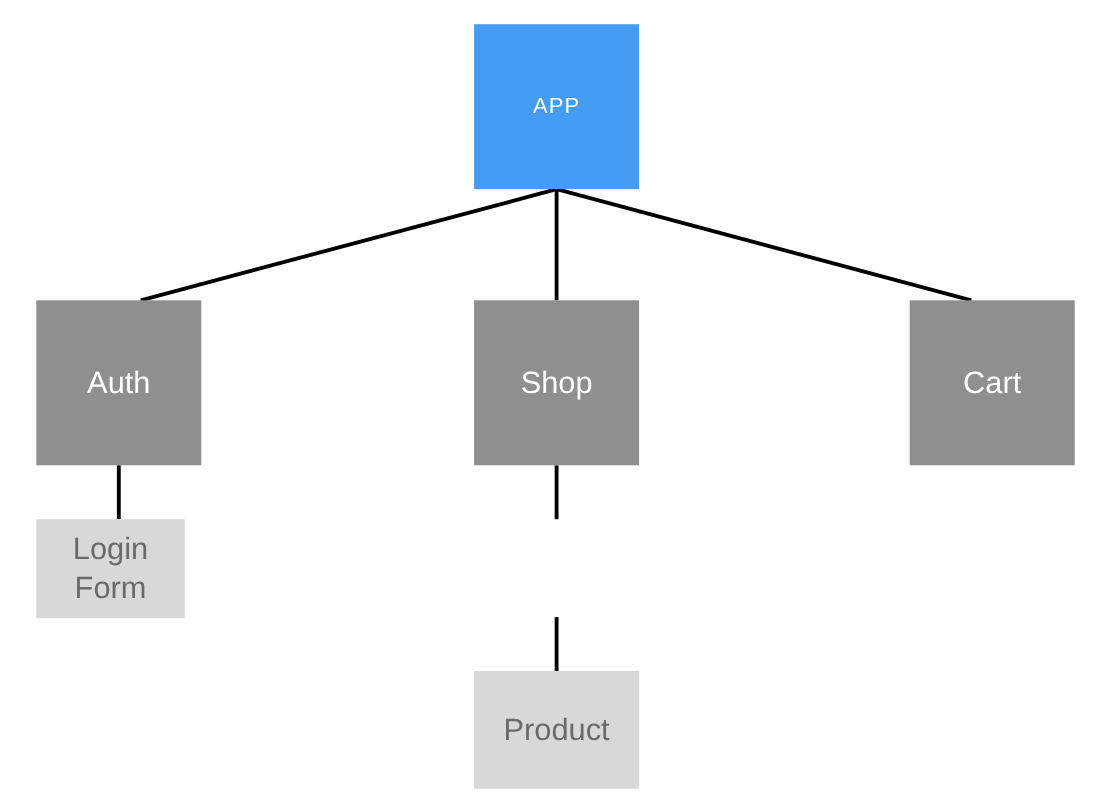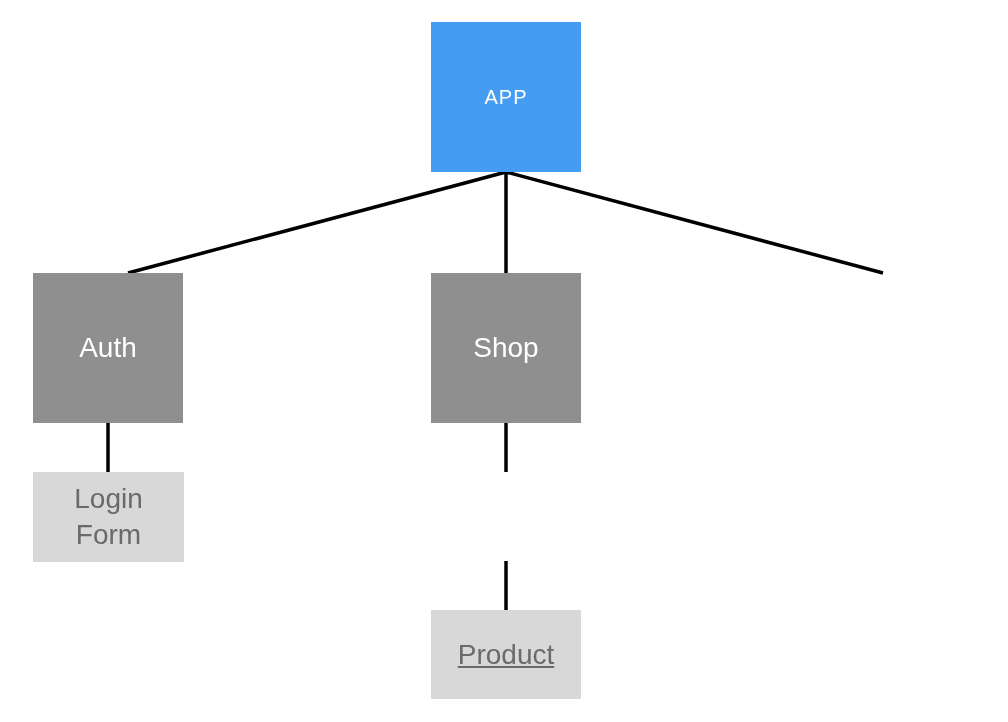--- a/index.html
+++ b/index.html
@@ -51,23 +51,23 @@
     width: 150px; height: 90px;
     background: #d8d8d8;
     color: #6a6a6a;
     font-size: 28px;
     font-weight: 400;
     line-height: 36px;
   }
   .node-auth   { left: 33px;  top: 273px; }
   .node-shop   { left: 431px; top: 273px; }
   .node-cart   { left: 827px; top: 273px; }
-  .node-login-form { left: 33px;  top: 472px; width: 151px; }
+  .node-login-form { left: 33px;  top: 472px; width: 135px; }
   .node-products   { left: 431px; top: 472px; height: 89px; }
-  .node-product    { left: 431px; top: 610px; height: 89px; text-decoration: underline; }
+  .node-product    { left: 431px; top: 610px; height: 107px; }
   .node-label {
     display: inline-block;
   }
   .node-login-form .node-label {
     max-width: 95px; 
   }
 </style>
 </head>
 <body>
 
@@ -87,20 +87,23 @@
   </div>
 
   <div class="node node-branch node-auth">
     <span class="node-label">Auth</span>
   </div>
 
   <div class="node node-branch node-shop">
     <span class="node-label">Shop</span>
   </div>
 
+  <div class="node node-branch node-cart">
+    <span class="node-label">Cart</span>
+  </div>
 
   <div class="node node-leaf node-login-form">
     <span class="node-label">Login Form</span>
   </div>
 
 
   <div class="node node-leaf node-product">
     <span class="node-label">Product</span>
   </div>
 

